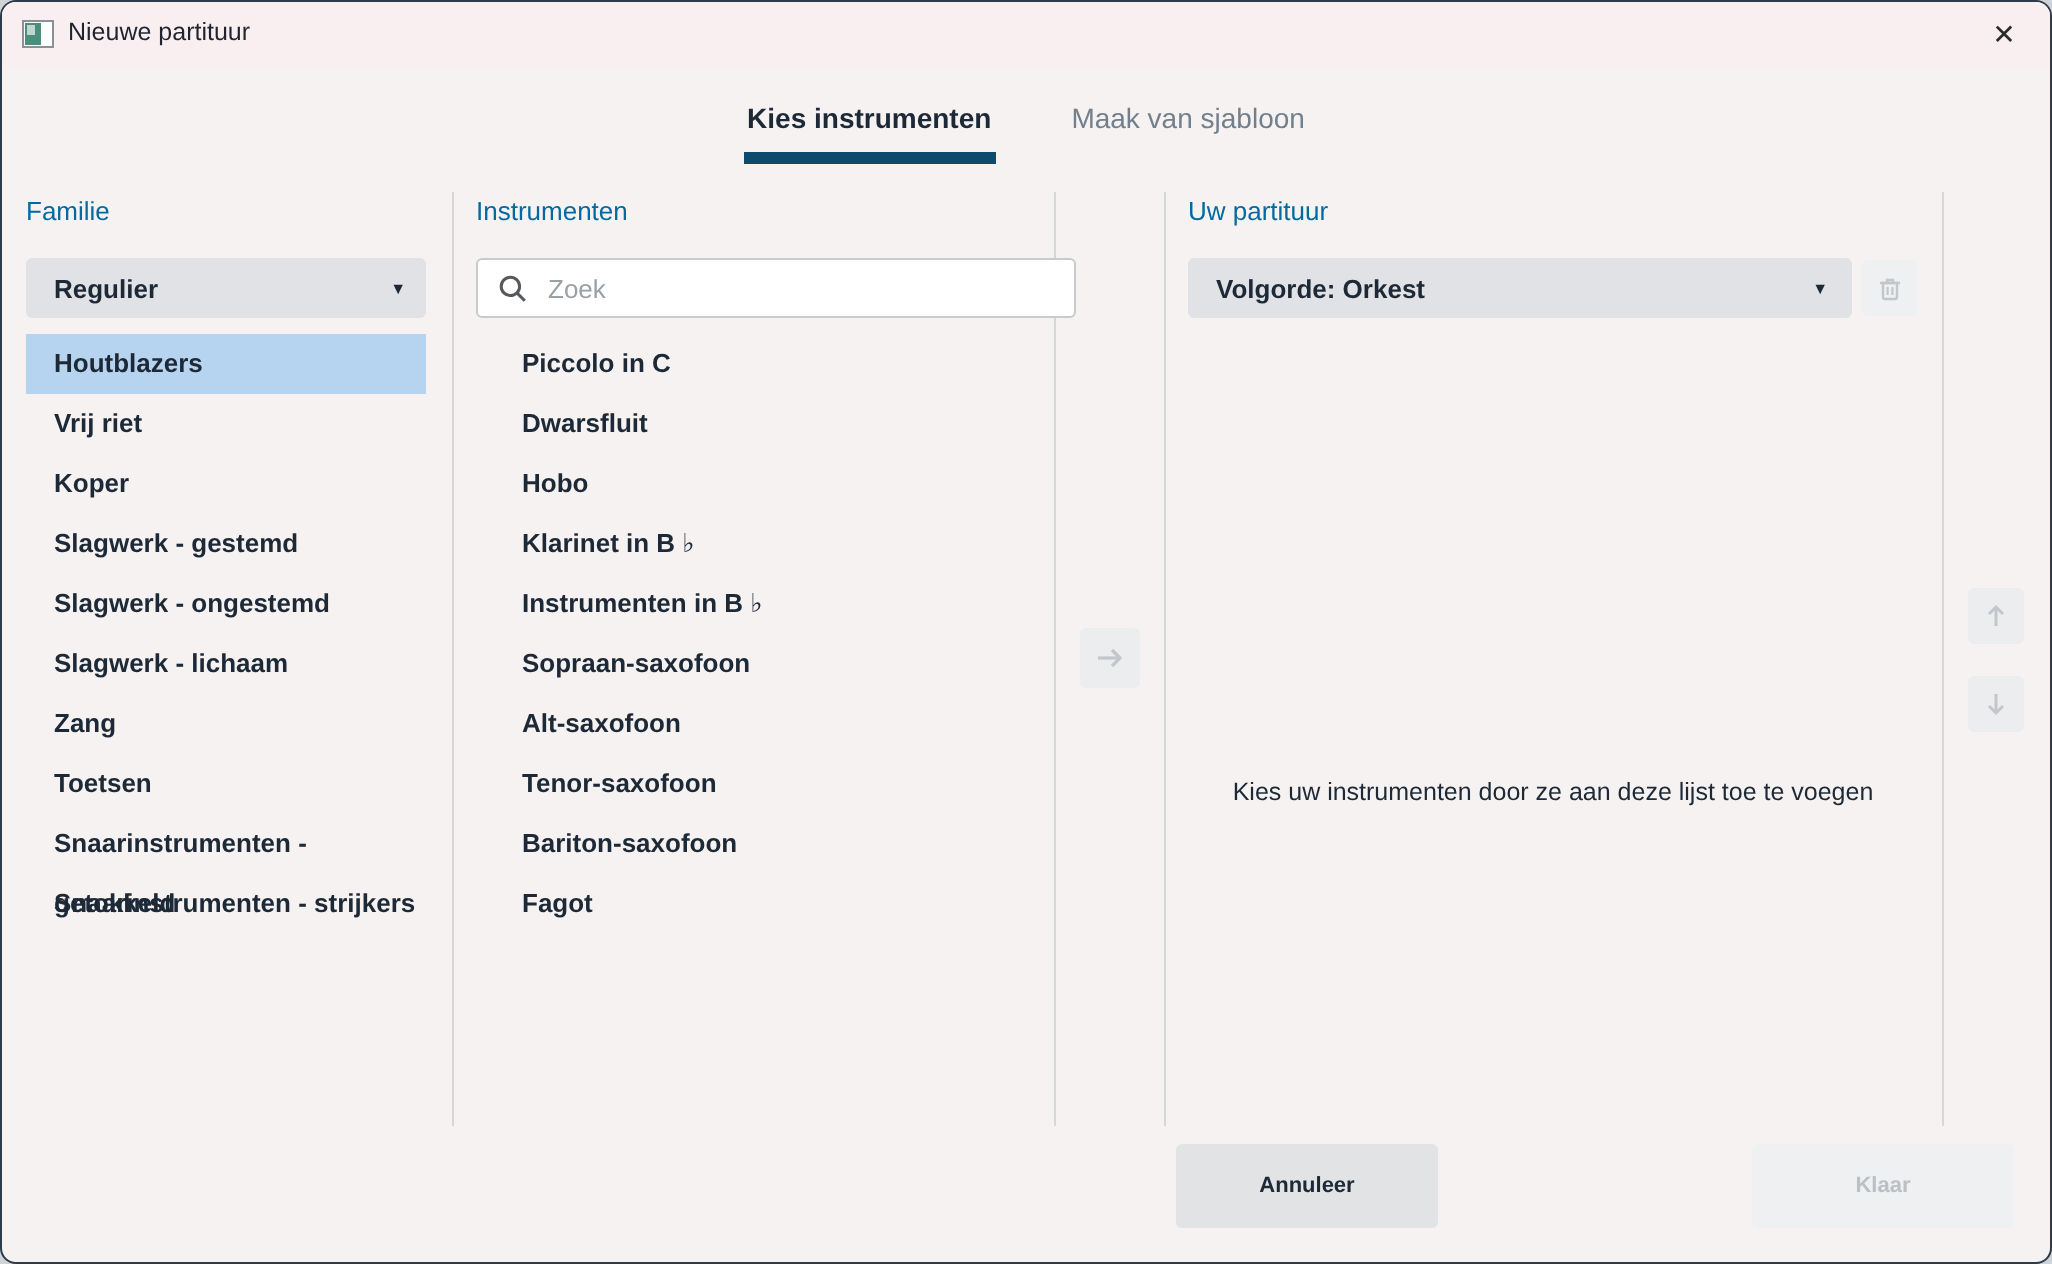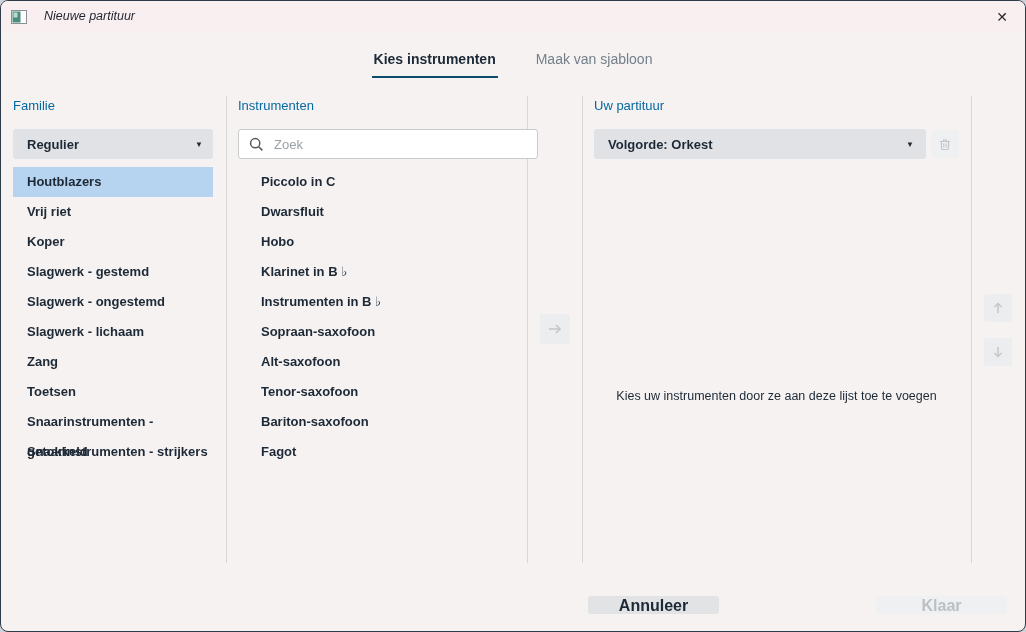--- a/index.html
+++ b/index.html
@@ -4,29 +4,29 @@
 <style>
   html,body{margin:0;padding:0;background:#cfd3d8;font-family:"Liberation Sans","DejaVu Sans",sans-serif;}
   .window{
     position:relative;width:1024px;height:630px;margin:0 auto;
     background:#f5f2f1;border:1px solid #2e3b49;border-radius:8px;overflow:hidden;
     box-sizing:content-box;
   }
   
   .titlebar{position:absolute;left:0;top:0;width:100%;height:32px;background:#f9eff1;}
   .app-icon{position:absolute;left:10px;top:8px;width:16px;height:16px;}
-  .title-text{position:absolute;left:43px;top:8px;font-size:12.5px;color:#1f2430;font-style:italic;}
+  .title-text{position:absolute;left:33px;top:8px;font-size:12.5px;color:#1f2430;}
   .close-btn{
     position:absolute;right:8px;top:4px;width:30px;height:24px;display:flex;
     align-items:center;justify-content:center;font-size:14px;color:#2b2b2b;cursor:pointer;border-radius:4px;
   }
   
   .tabbar{position:absolute;left:0;top:48px;width:100%;display:flex;justify-content:center;gap:36px;}
   .tab{font-size:14px;padding:2px 2px 9px 2px;color:#73808c;cursor:pointer;}
-  .tab.active{color:#1d2936;font-weight:700;border-bottom:2px solid #0c4a6e;}
+  .tab.active{color:#1d2936;font-weight:700;border-bottom:6px solid #0c4a6e;}
   
   .vdiv{position:absolute;top:95px;width:1px;height:467px;background:#d5d7d9;}
   
   .panel-header{position:absolute;font-size:13px;font-weight:400;color:#0369a1;}
   
   .genre-dropdown{
     position:absolute;left:12px;top:128px;width:200px;height:30px;background:#e0e2e5;border-radius:3px;
     display:flex;align-items:center;cursor:pointer;box-sizing:border-box;padding:0 10px 0 14px;
   }
   .dropdown-value{flex:1;font-size:13px;font-weight:700;color:#1d2936;}
@@ -57,22 +57,22 @@
   .order-dropdown{
     position:absolute;left:593px;top:128px;width:332px;height:30px;background:#e0e2e5;border-radius:3px;
     display:flex;align-items:center;cursor:pointer;box-sizing:border-box;padding:0 12px 0 14px;
   }
   .empty-hint{
     position:absolute;left:593px;top:364px;width:365px;text-align:center;
     font-size:12.5px;color:#1d2936;margin-top:24px;
   }
   
   .btn{
-    position:absolute;bottom:17px;width:131px;height:18px;border:none;border-radius:3px;
-    font-size:16px;font-weight:700;font-family:"Liberation Sans","DejaVu Sans",sans-serif;cursor:pointer;
+    position:absolute;bottom:17px;width:131px;height:42px;border:none;border-radius:3px;
+    font-size:11px;font-weight:700;font-family:"Liberation Sans","DejaVu Sans",sans-serif;cursor:pointer;
   }
   .btn-cancel{right:306px;background:#e1e3e5;color:#1d2936;}
   .btn-disabled{background:#eef0f1;color:#bcc0c5;cursor:default;}
   .btn-next{right:161px;}
   .btn-done{right:18px;}
 </style>
 </head>
 <body>
 
 <div class="window">

